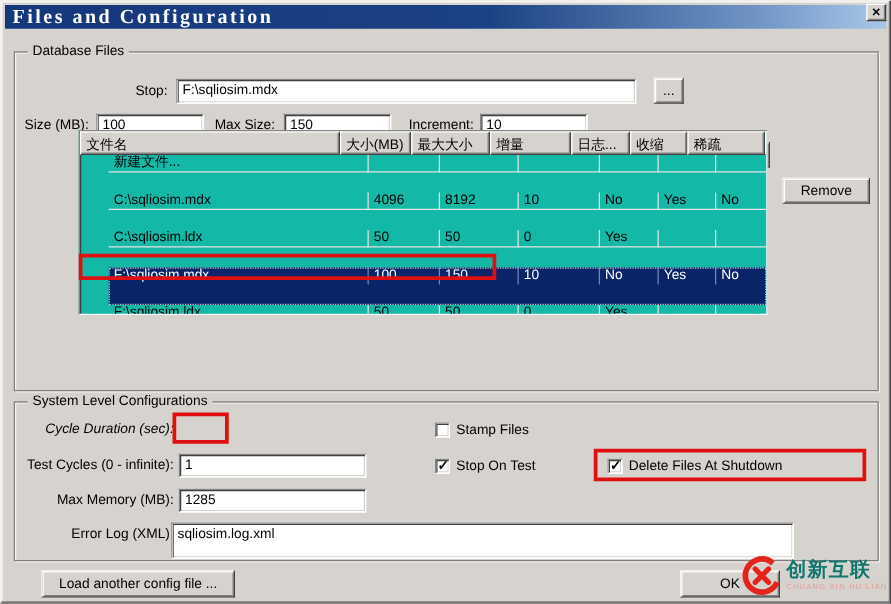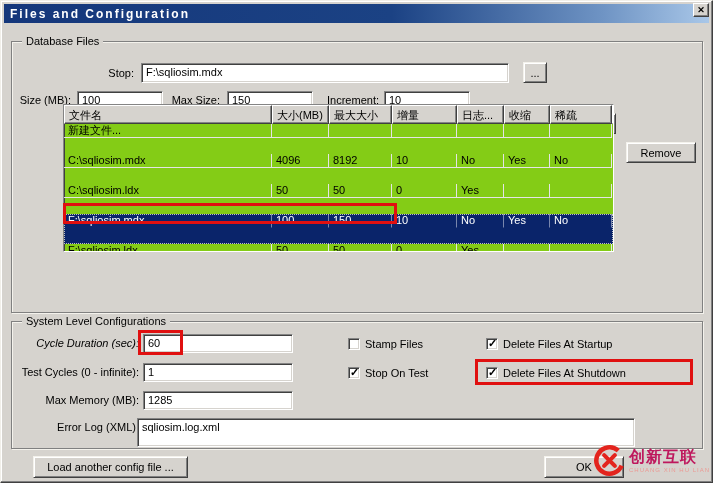--- a/index.html
+++ b/index.html
@@ -14,22 +14,22 @@
     overflow:hidden;
   }
 
   
   .titlebar {
     position:absolute; left:3px; top:3px; right:3px; height:19px;
     background:linear-gradient(90deg,#15377b 0%,#1b4284 55%,#6f94c4 85%,#a9c7e8 100%);
     display:flex; align-items:center; padding-left:6px;
   }
   .titlebar .title {
-    color:#fff; font-family:Liberation Sans, sans-serif; font-weight:bold;
-    font-size:12px; letter-spacing:2px;
+    color:#fff; font-family:Liberation Serif, serif; font-weight:bold;
+    font-size:16px; letter-spacing:2px;
   }
   .close-btn {
     position:absolute; right:3px; top:2px; width:16px; height:14px;
     background:#d6d3ce; border:1px solid; border-color:#fff #404040 #404040 #fff;
     box-shadow: inset -1px -1px 0 #808080;
     display:flex; align-items:center; justify-content:center;
     font-size:9px; font-weight:bold; line-height:1; cursor:default;
   }
 
   
@@ -70,32 +70,32 @@
     position:relative;
   }
   .cb.checked::after {
     content:"✓"; position:absolute; left:1px; top:-2px;
     font-size:11px; font-weight:bold; color:#000;
   }
 
   
   #file-table {
     position:absolute; left:62px; top:103px; width:551px; height:148px;
-    background:#84cc16; border:1px solid; border-color:#848484 #fff #fff #848484;
+    background:#14b8a6; border:1px solid; border-color:#848484 #fff #fff #848484;
     box-shadow: inset 1px 1px 0 #404040; overflow:hidden;
   }
   #ft-head { display:flex; height:19px; background:#d6d3ce; }
   .th {
     height:19px; background:#d6d3ce; padding:2px 0 0 4px; overflow:hidden;
     border-top:1px solid #fff; border-left:1px solid #fff;
     border-right:1px solid #404040; border-bottom:1px solid #404040;
     box-shadow: inset -1px -1px 0 #848484; white-space:nowrap; flex:0 0 auto;
   }
   .th.fill { flex:1 1 auto; }
-  .tr { display:flex; height:30px; }
+  .tr { display:flex; height:30px;margin-left:23px; }
   .td {
     height:14px; padding:0 0 0 4px; overflow:hidden; white-space:nowrap;
     border-right:1px solid #e4e4e4; border-bottom:1px solid #e4e4e4;
     line-height:13px; flex:0 0 auto;
   }
   .tr.sel { background:#0a246a; color:#fff; outline:1px dotted #c0c0c0; outline-offset:-1px; }
   .tr.sel .td { border-right-color:rgba(255,255,255,.45); border-bottom-color:transparent; }
 
   
   .redbox { position:absolute; border:3px solid #e01010; background:transparent; z-index:40; }
@@ -248,59 +248,54 @@
       </div>
   </div>
 
   <div class="btn" style="left:625px;top:141px;width:70px;height:21px;">Remove</div>
 
   <div class="groupbox" style="left:10px;top:320px;width:692px;height:128px;">
     <span class="legend">System Level Configurations</span>
   </div>
 
   <div class="label r" style="left:18px;top:336px;width:120px;font-style:italic;">Cycle Duration (sec):</div>
-  <div class="sunken" style="left:142px;top:333px;width:150px;height:19px;">60</div>
 
   <div class="label r" style="left:10px;top:365px;width:128px;">Test Cycles (0 - infinite):</div>
   <div class="sunken" style="left:142px;top:362px;width:150px;height:19px;">1</div>
 
   <div class="label r" style="left:18px;top:393px;width:120px;">Max Memory (MB):</div>
   <div class="sunken" style="left:142px;top:390px;width:150px;height:19px;">1285</div>
 
   <div class="label r" style="left:18px;top:420px;width:120px;">Error Log (XML):</div>
   <div class="sunken" style="left:136px;top:417px;width:498px;height:29px;">sqliosim.log.xml</div>
 
   <div class="cbrow" style="left:347px;top:337px;">
     <span class="cb"></span>
     <span>Stamp Files</span>
   </div>
   <div class="cbrow" style="left:347px;top:366px;">
     <span class="cb checked"></span>
     <span>Stop On Test</span>
-  </div>
-  <div class="cbrow" style="left:485px;top:337px;">
-    <span class="cb checked"></span>
-    <span>Delete Files At Startup</span>
   </div>
   <div class="cbrow" style="left:485px;top:366px;">
     <span class="cb checked"></span>
     <span>Delete Files At Shutdown</span>
   </div>
 
   <div class="btn" style="left:32px;top:455px;width:155px;height:22px;">Load another config file ...</div>
   <div class="btn" style="left:543px;top:455px;width:80px;height:22px;">OK</div>
 
   <div class="redbox" style="left:62px;top:202px;width:334px;height:21px;"></div>
   <div class="redbox" style="left:137px;top:329px;width:45px;height:25px;"></div>
   <div class="redbox" style="left:474px;top:358px;width:218px;height:26px;"></div>
 
   <div class="watermark">
     <svg width="33" height="33" viewBox="0 0 40 40">
       <circle cx="20" cy="20" r="16" fill="none" stroke="#e3241d" stroke-width="5.5" stroke-dasharray="80 21" stroke-dashoffset="-12" transform="rotate(-20 20 20)"></circle>
       <path d="M13.5 13.5 L26.5 26.5 M26.5 13.5 L13.5 26.5" stroke="#e3241d" stroke-width="5" stroke-linecap="round" fill="none"></path>
     </svg>
     <span class="wm-text">
-      <span class="wm-cn" style="color:#be185d">创新互联</span>
+      <span class="wm-cn" style="color:#0f766e">创新互联</span>
       <span class="wm-en" style="color:#eb9a95">CHUANG XIN HU LIAN</span>
     </span>
   </div>
 
 </div>
 
 </body></html>

